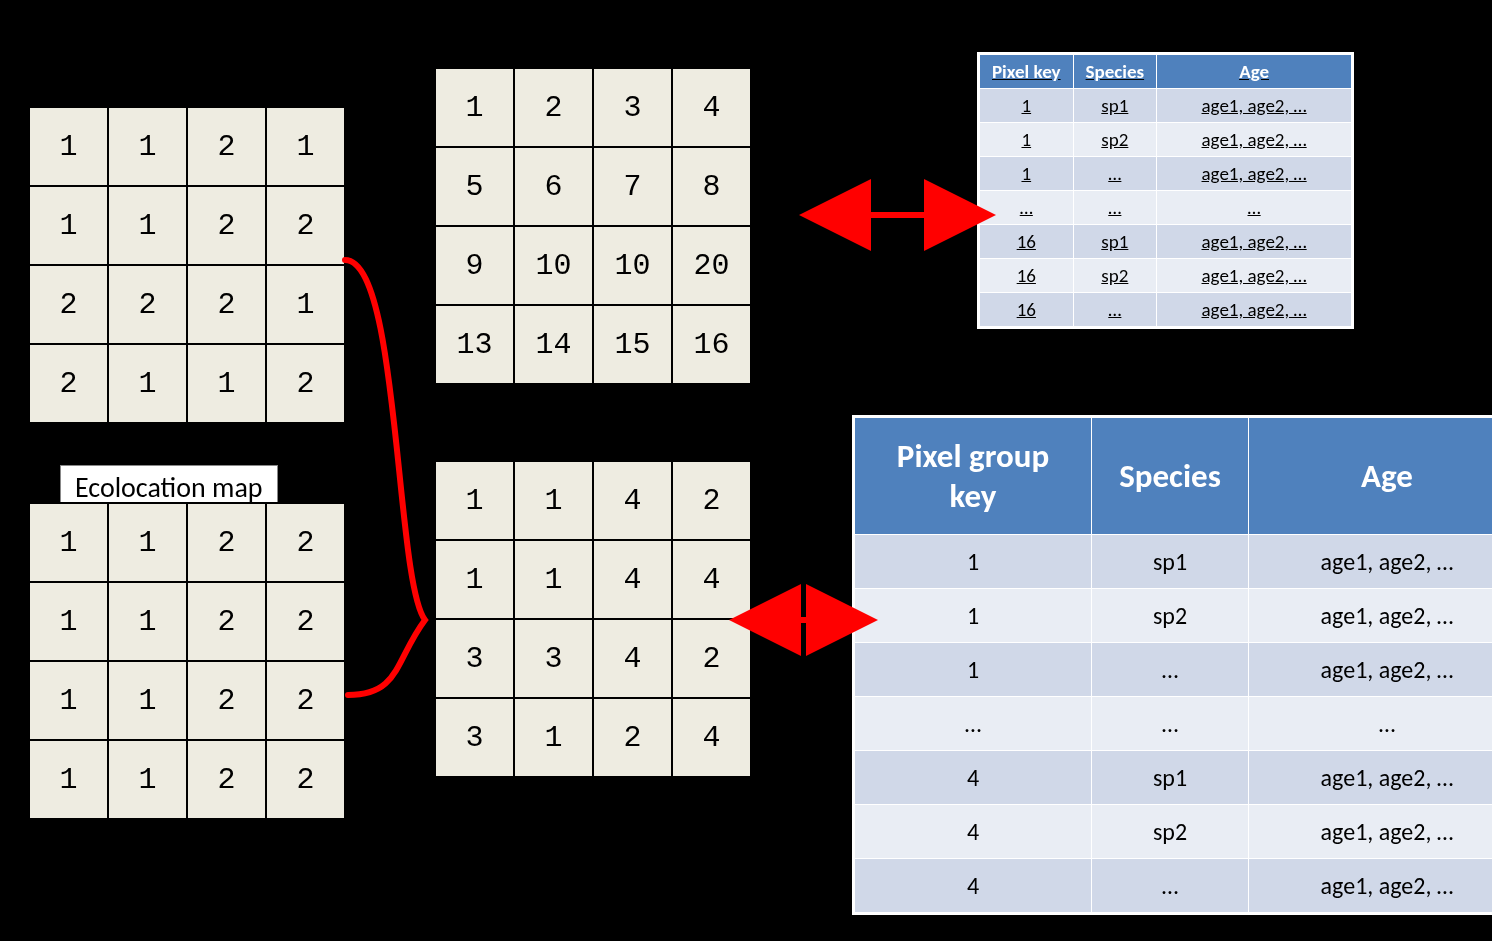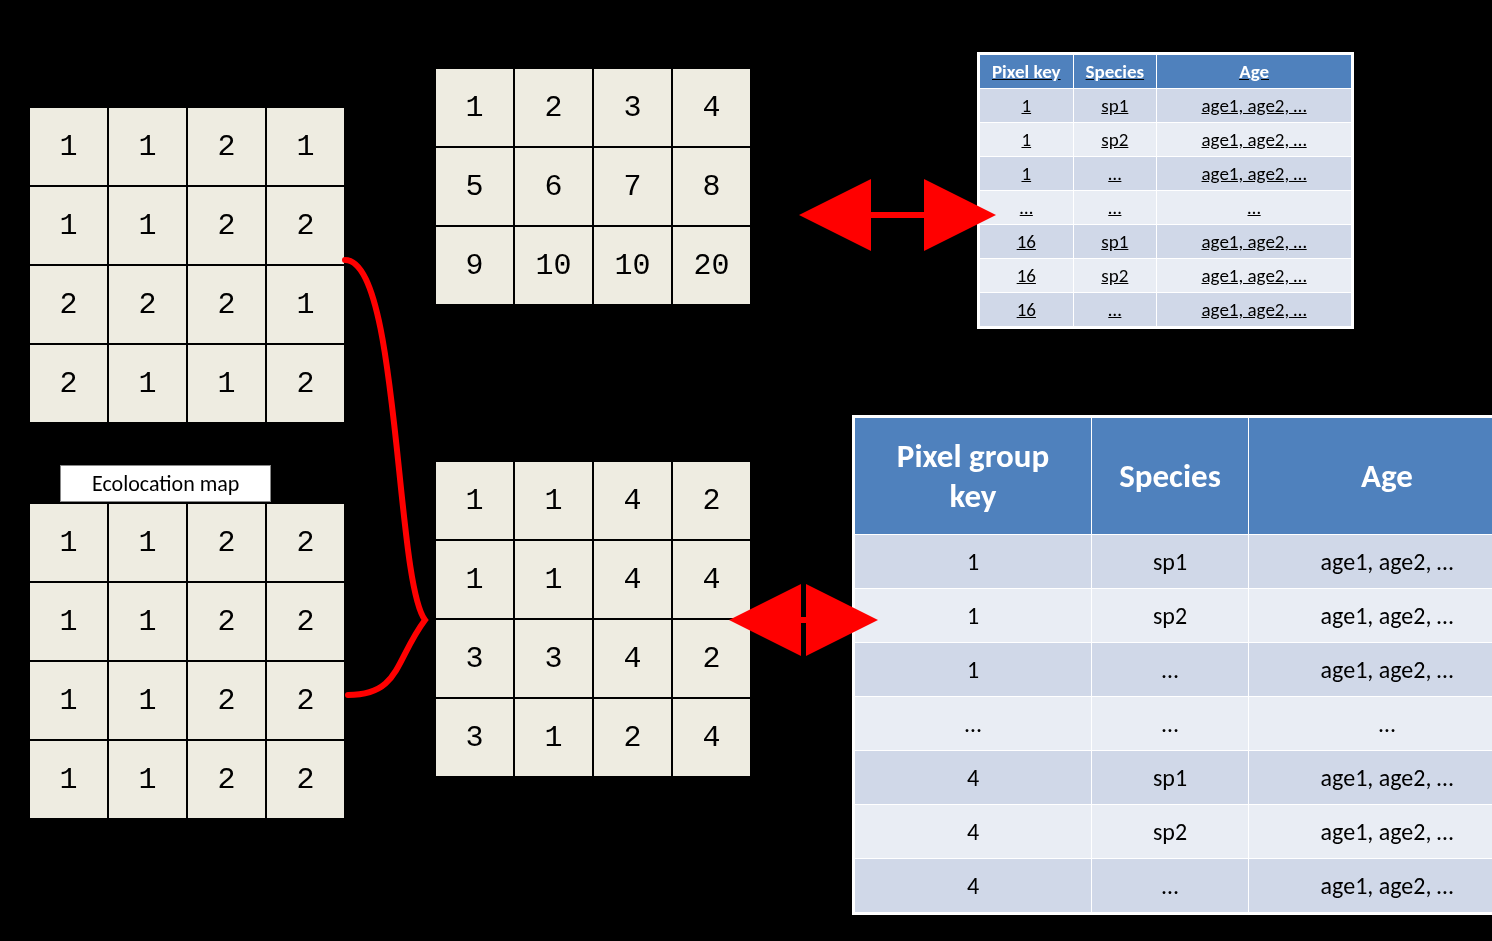--- a/index.html
+++ b/index.html
@@ -22,22 +22,22 @@
     background: #eeece1;
     border: 2px solid #000;
     text-align: center;
     vertical-align: middle;
     font-size: 30px;
     font-family: "Courier New", monospace;
   }
   .label-box {
     position: absolute;
     background: #fff;
-    padding: 4px 31px;
-    font-size: 22px;
+    padding: 4px 14px;
+    font-size: 28px;
     border: 1px solid #888;
   }
   .data-table {
     position: absolute;
     border-collapse: collapse;
     font-size: 19px;
     box-shadow: 0 0 0 2px #fff;
     background:#fff;
   }
   .data-table th {
@@ -139,20 +139,26 @@
         <td>5</td>
         <td>6</td>
         <td>7</td>
         <td>8</td>
       </tr>
   <tr>
         <td>9</td>
         <td>10</td>
         <td>10</td>
         <td>20</td>
+      </tr>
+  <tr>
+        <td>13</td>
+        <td>14</td>
+        <td>15</td>
+        <td>16</td>
       </tr>
 </tbody>
   </table>
 
 <table class="grid" style="left:434px; top:460px;">
   <tbody>
       <tr>
         <td>1</td>
         <td>1</td>
         <td>4</td>

